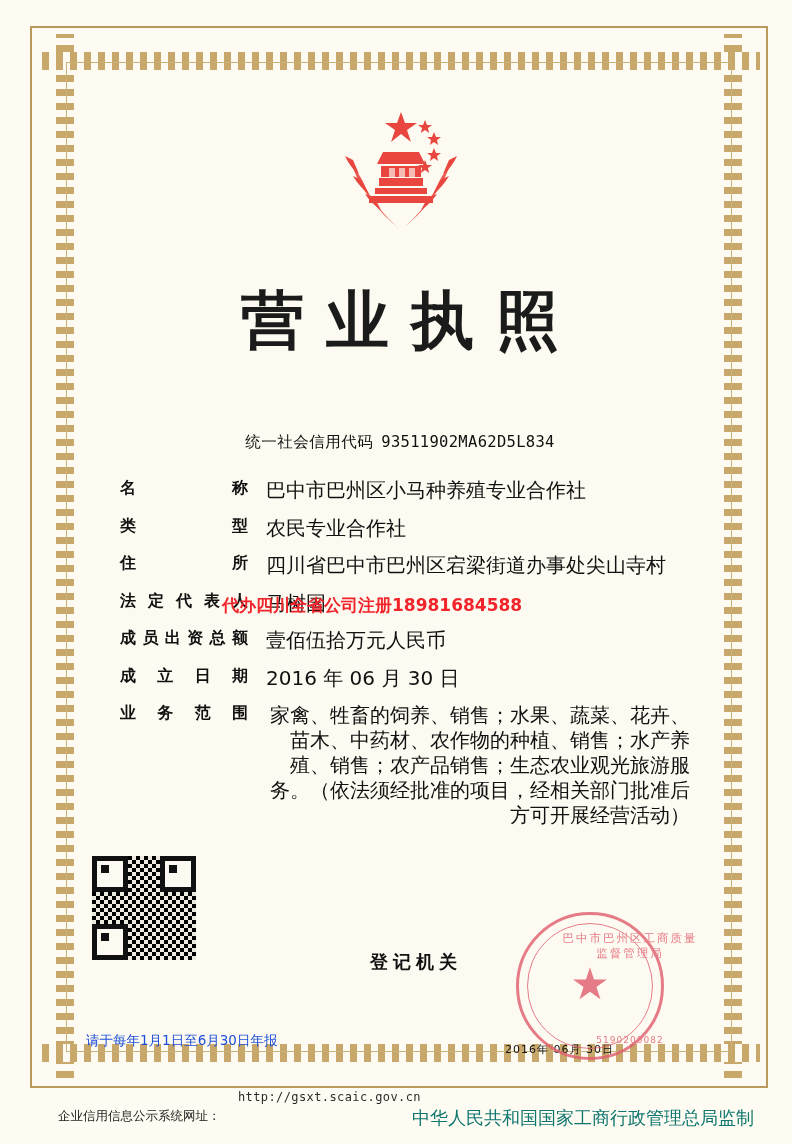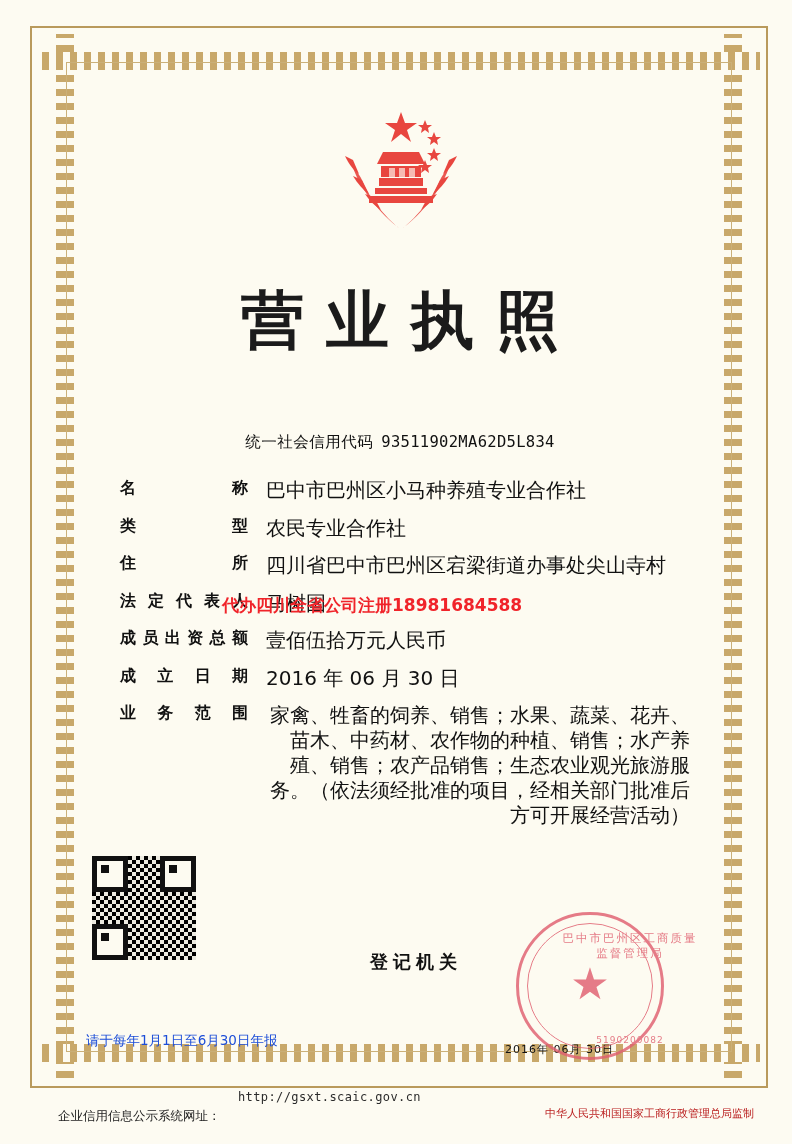--- a/index.html
+++ b/index.html
@@ -249,22 +249,22 @@
   .footer-left {
     position: absolute;
     left: 58px; top: 1108px;
     font-size: 12.5px;
     color: #222;
     font-family: "DejaVu Sans", "Liberation Sans", sans-serif;
   }
   .footer-right {
     position: absolute;
     right: 38px; top: 1106px;
-    font-size: 11px;
-    color: #b91c1c;
+    font-size: 18px;
+    color: #0f766e;
     font-family: Liberation Serif, serif;
   }
 </style>
 </head>
 <body>
 
 <div class="page">
 
   <div class="frame-outer"></div>
   <div class="frame-band"></div>

